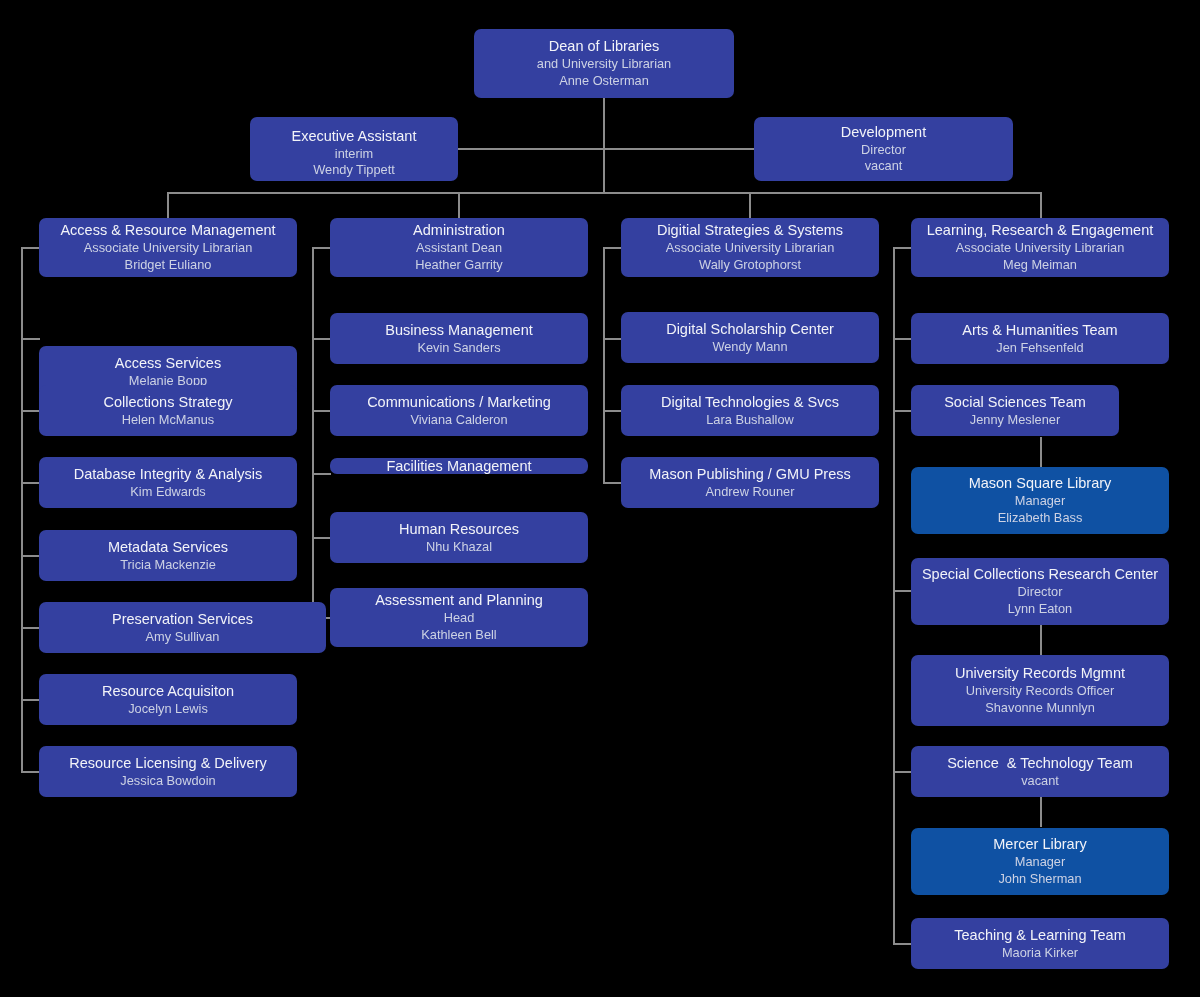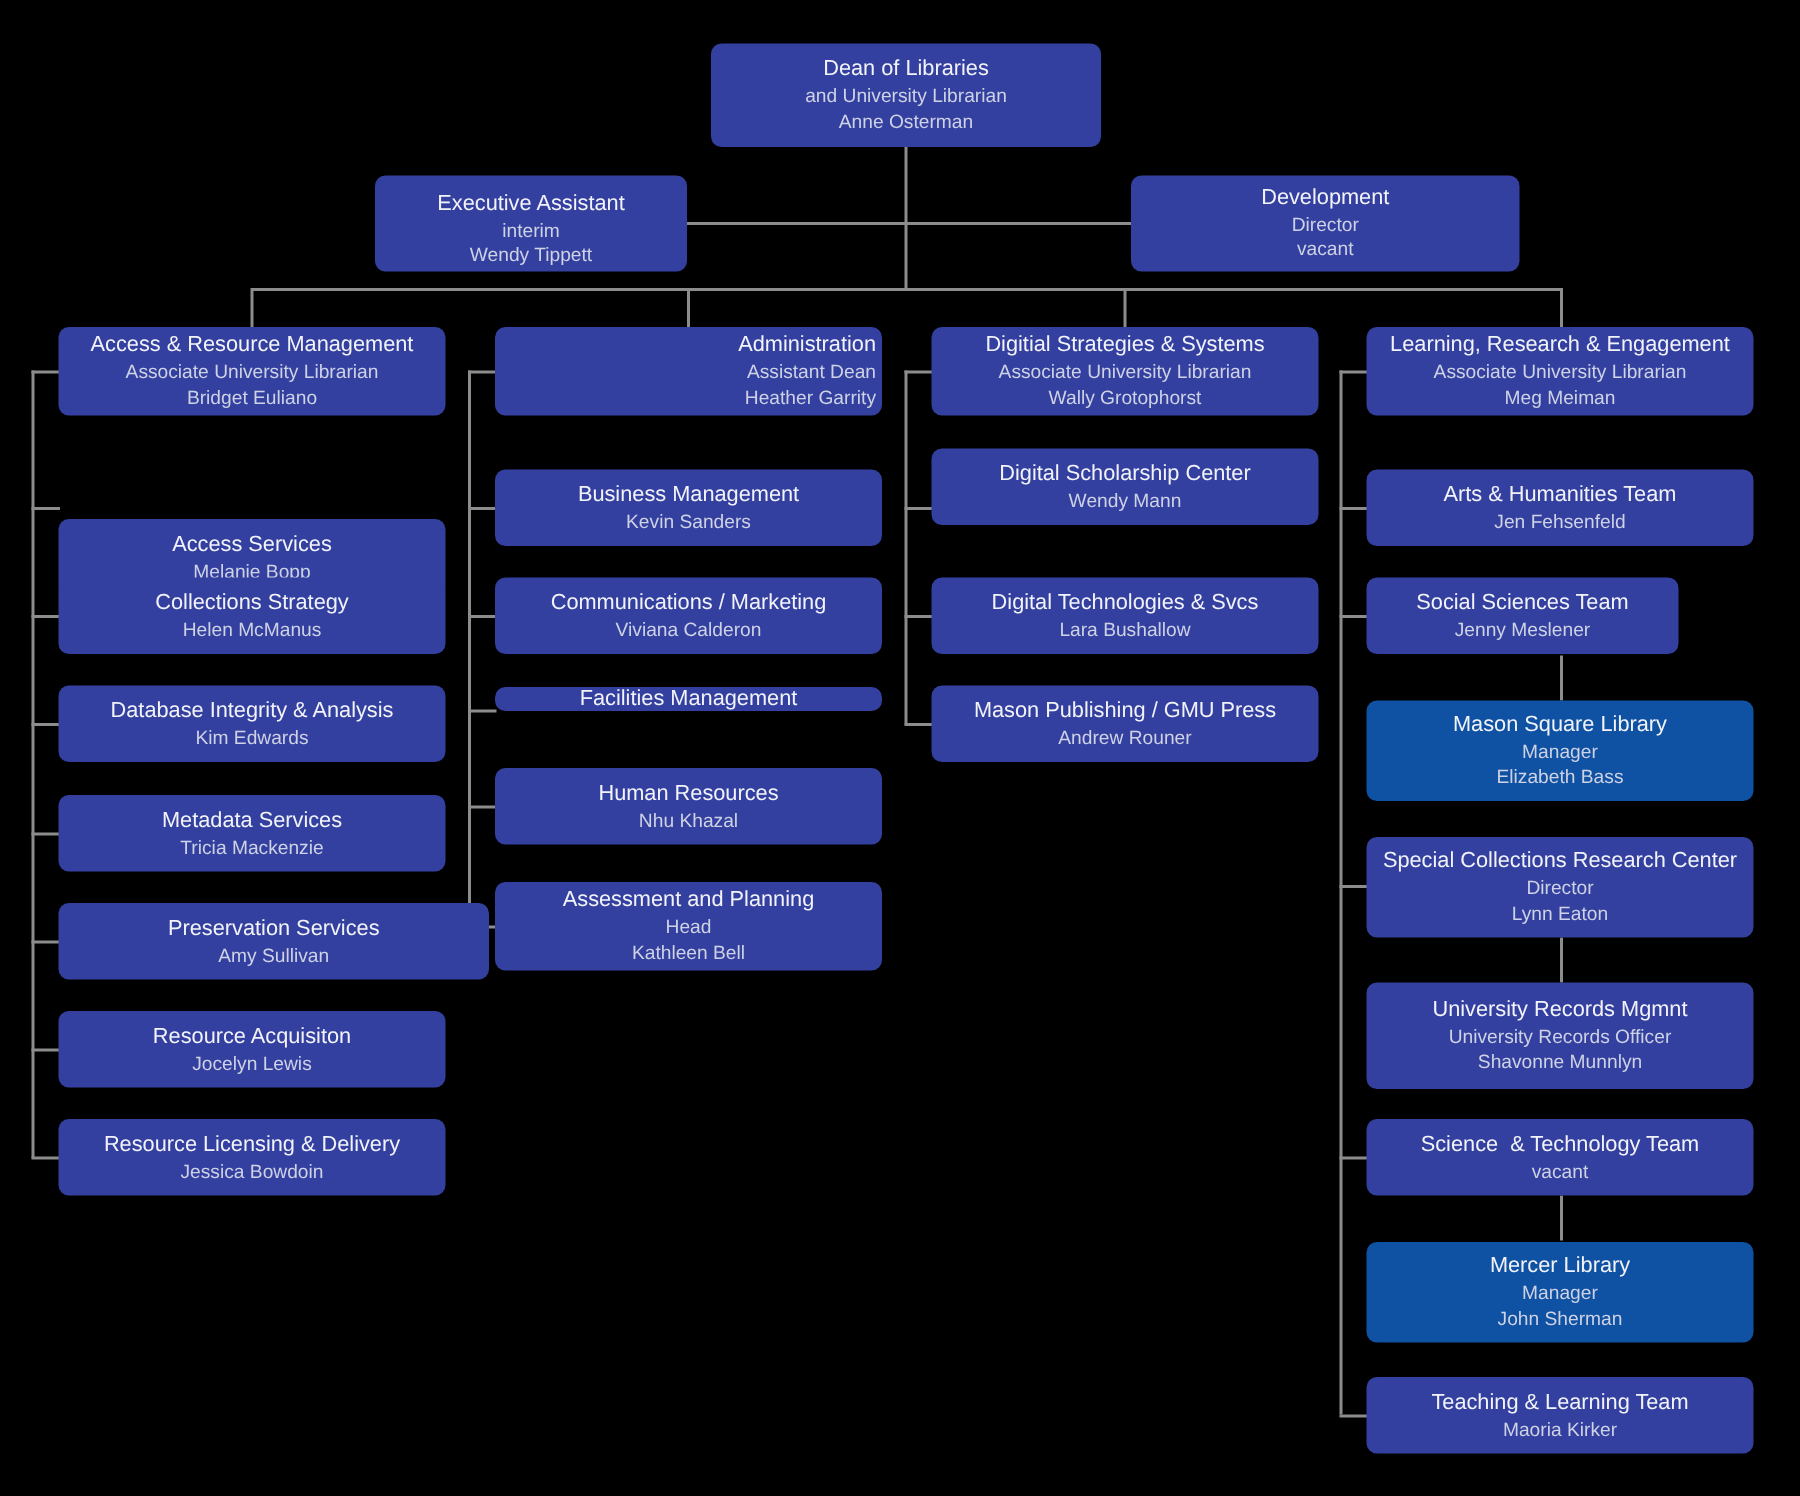--- a/index.html
+++ b/index.html
@@ -24,21 +24,21 @@
     border-radius: 7px;
     background: #3440a0;
     color: #e8eaf2;
     display: flex;
     flex-direction: column;
     align-items: center;
     justify-content: center;
     text-align: center;
     line-height: 1.30;
     z-index: 3;
-    padding: 2px 4px;
+    padding: 2px 15px;
   }
   .node.alt {
     background: #0f51a3;
   }
   .node .t1 {
     font-size: 14.5px;
     color: #f2f3f8;
     white-space: pre;
   }
   .node .t2, .node .t3 {
@@ -151,21 +151,21 @@
   </div>
   <div class="node" style="left:39px; top:674px; width:258px; height:51px;">
     <span class="t1">Resource Acquisiton</span>
     <span class="t2">Jocelyn Lewis</span>
   </div>
   <div class="node" style="left:39px; top:746px; width:258px; height:51px;">
     <span class="t1">Resource Licensing &amp; Delivery</span>
     <span class="t2">Jessica Bowdoin</span>
   </div>
 
-  <div class="node" style="left:330px; top:218px; width:258px; height:59px;align-items:flex-end;">
+  <div class="node" style="left:330px; top:218px; width:258px; height:59px;">
     <span class="t1">Administration</span>
     <span class="t2">Assistant Dean</span>
     <span class="t3">Heather Garrity</span>
   </div>
   <div class="node" style="left:330px; top:313px; width:258px; height:51px;">
     <span class="t1">Business Management</span>
     <span class="t2">Kevin Sanders</span>
   </div>
   <div class="node" style="left:330px; top:385px; width:258px; height:51px;">
     <span class="t1">Communications / Marketing</span>
@@ -182,21 +182,21 @@
     <span class="t1">Assessment and Planning</span>
     <span class="t2">Head</span>
     <span class="t3">Kathleen Bell</span>
   </div>
 
   <div class="node" style="left:621px; top:218px; width:258px; height:59px;">
     <span class="t1">Digitial Strategies &amp; Systems</span>
     <span class="t2">Associate University Librarian</span>
     <span class="t3">Wally Grotophorst</span>
   </div>
-  <div class="node" style="left:621px; top:299px; width:258px; height:51px;">
+  <div class="node" style="left:621px; top:312px; width:258px; height:51px;">
     <span class="t1">Digital Scholarship Center</span>
     <span class="t2">Wendy Mann</span>
   </div>
   <div class="node" style="left:621px; top:385px; width:258px; height:51px;">
     <span class="t1">Digital Technologies &amp; Svcs</span>
     <span class="t2">Lara Bushallow</span>
   </div>
   <div class="node" style="left:621px; top:457px; width:258px; height:51px;">
     <span class="t1">Mason Publishing / GMU Press</span>
     <span class="t2">Andrew Rouner</span>

